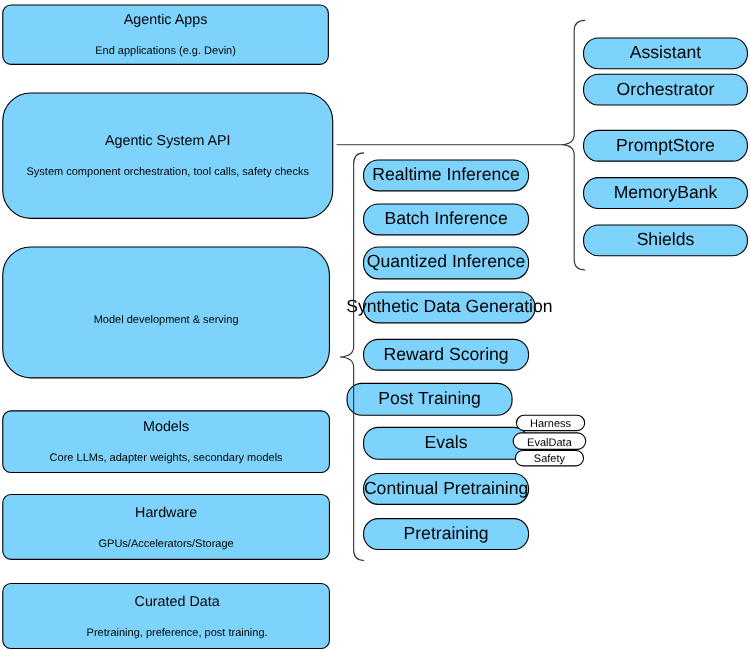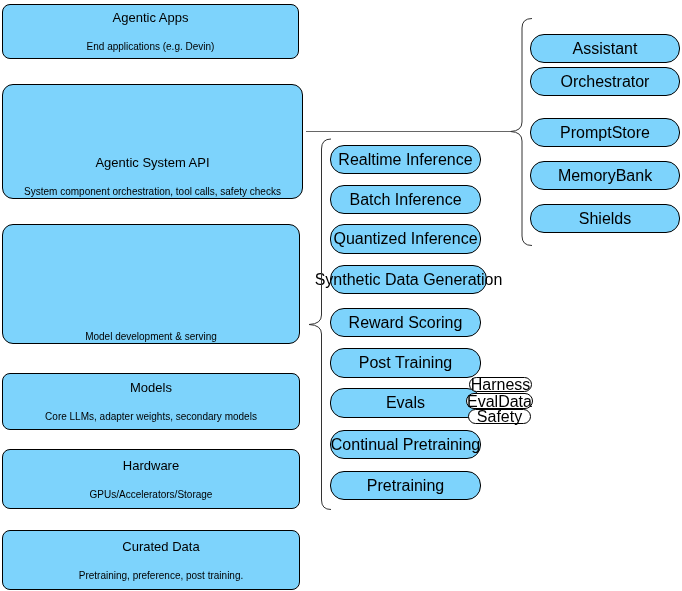--- a/index.html
+++ b/index.html
@@ -21,21 +21,21 @@
     box-sizing: border-box;
     background: #7dd3fc;
     border: 1px solid #000000;
     display: flex;
     flex-direction: column;
     align-items: center;
     justify-content: center;
     text-align: center;
   }
   .big-node { border-radius: 8px; }
-  .big-node.extra-round { border-radius: 11px; justify-content: flex-end; }
+  .big-node.extra-round { border-radius: 26px; }
   .big-node .title {
     font-size: 13px;
     line-height: 16px;
     white-space: nowrap;
   }
   .big-node .subtitle {
     font-size: 10px;
     line-height: 13px;
     margin-top: 14px;
     white-space: nowrap;
@@ -46,41 +46,41 @@
     line-height: 14px;
     white-space: nowrap;
   }
   .pill {
     position: absolute;
     box-sizing: border-box;
     background: #ffffff;
     border: 1px solid #000000;
     border-radius: 9px;
     display: flex;
-    align-items: center;
+    align-items: flex-end;
     justify-content: center;
-    font-size: 16px;
+    font-size: 10px;
     line-height: 11px;
     white-space: nowrap;
     z-index: 5;
   }
   
   .n-agentic-apps       { left: 2px;  top: 4px;   width: 297px; height: 55px;  }
   .n-agentic-system-api { left: 2px;  top: 84px;  width: 301px; height: 115px; }
   .n-model-toolchain    { left: 2px;  top: 224px; width: 298px; height: 120px; }
   .n-models             { left: 2px;  top: 373px; width: 298px; height: 57px;  }
   .n-hardware           { left: 2px;  top: 449px; width: 298px; height: 60px;  }
   .n-curated-data       { left: 2px;  top: 530px; width: 298px; height: 60px; padding-left: 20px;  }
   
   .n-realtime   { left: 330px; top: 145px; width: 151px; height: 29px; }
   .n-batch      { left: 330px; top: 185px; width: 151px; height: 29px; }
   .n-quantized  { left: 330px; top: 224px; width: 151px; height: 30px; }
   .n-synthetic  { left: 330px; top: 265px; width: 157px; height: 29px; }
   .n-reward     { left: 330px; top: 308px; width: 151px; height: 29px; }
-  .n-posttrain  { left: 330px; top: 348px; width: 151px; height: 30px; }
+  .n-posttrain  { left: 315px; top: 348px; width: 151px; height: 30px; }
   .n-evals      { left: 330px; top: 388px; width: 151px; height: 30px; }
   .n-continual  { left: 330px; top: 430px; width: 151px; height: 29px; }
   .n-pretrain   { left: 330px; top: 471px; width: 151px; height: 29px; }
   
   .p-harness  { left: 469px; top: 377px; width: 63px; height: 15px; }
   .p-evaldata { left: 466px; top: 393px; width: 67px; height: 16px; }
   .p-safety   { left: 468px; top: 409px; width: 63px; height: 15px; }
   
   .n-assistant    { left: 530px; top: 34px;  width: 150px; height: 29px; }
   .n-orchestrator { left: 530px; top: 67px;  width: 150px; height: 29px; }

